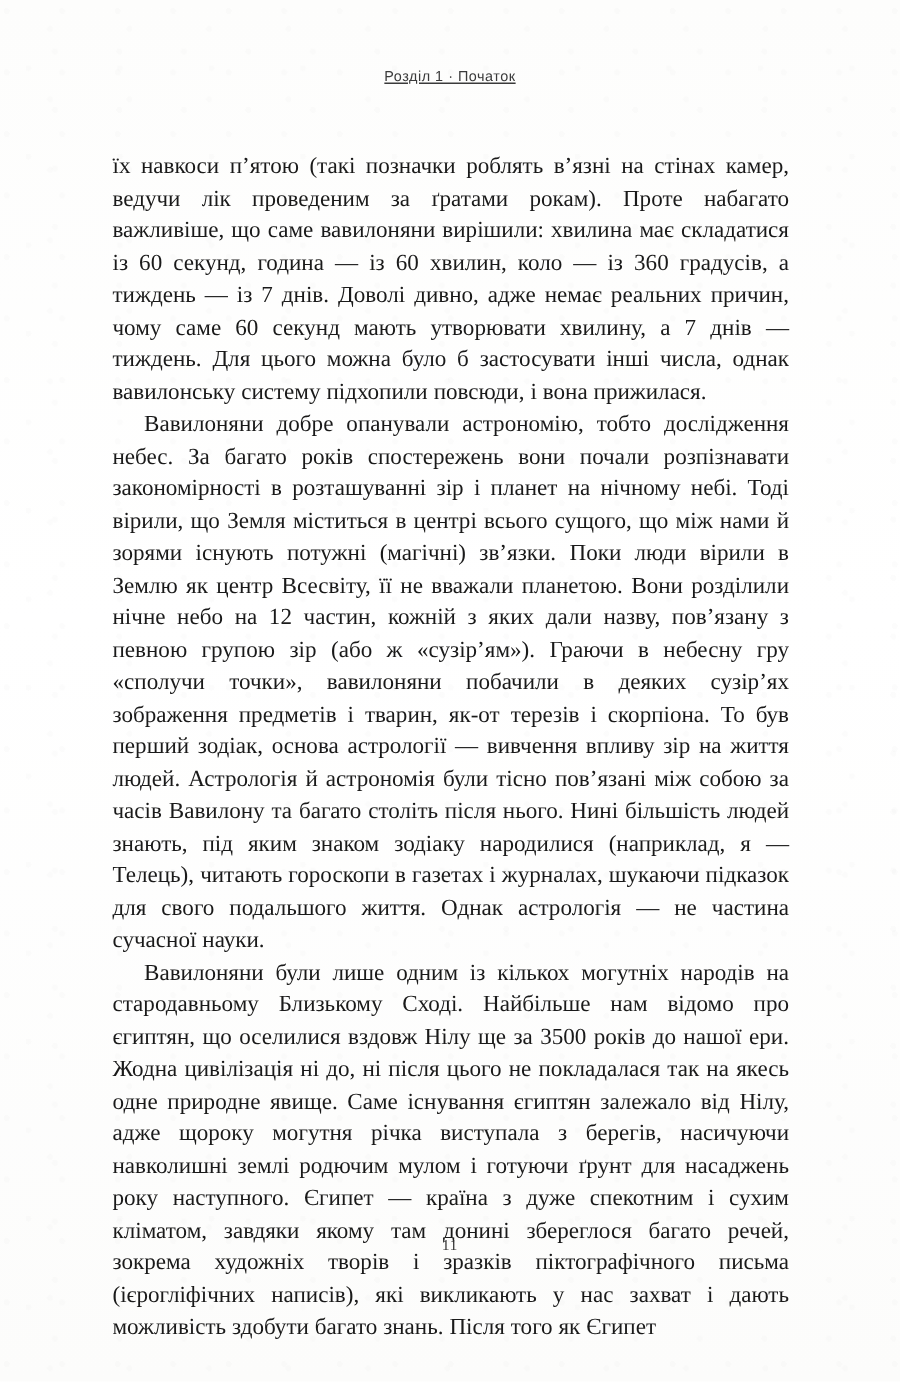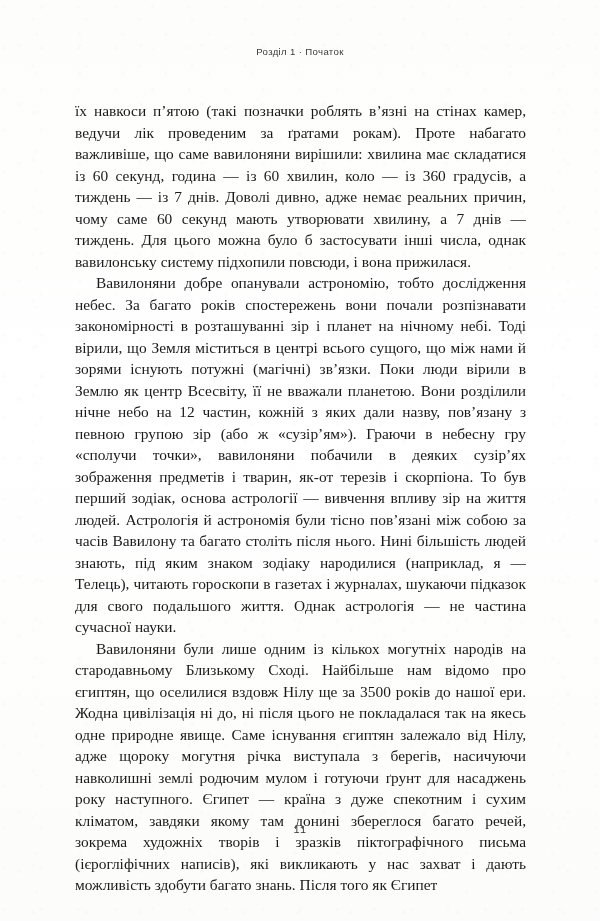--- a/index.html
+++ b/index.html
@@ -43,20 +43,21 @@
     position: absolute;
     top: 46px;
     left: 0;
     width: 600px;
     text-align: center;
     font-family: "Liberation Sans", sans-serif;
     font-size: 9.6px;
     letter-spacing: 0.35px;
     color: #3a3a3a;
     white-space: nowrap;
+    text-decoration: underline;
   }
 
   .text-block {
     position: absolute;
     top: 80px;
     left: 75px;
     width: 451px;
     margin-top: 20px;
   }
 
@@ -75,21 +76,21 @@
   p.body-par.first {
     text-indent: 0;
   }
 
   .folio {
     position: absolute;
     top: 825px;
     left: 0;
     width: 600px;
     text-align: center;
-    font-family: Liberation Mono, monospace;
+    font-family: Liberation Serif, serif;
     font-size: 10px;
     color: #333333;
     letter-spacing: 0.5px;
   }
 </style>
 </head>
 <body>
 
 <div class="paper-texture"></div>
 

